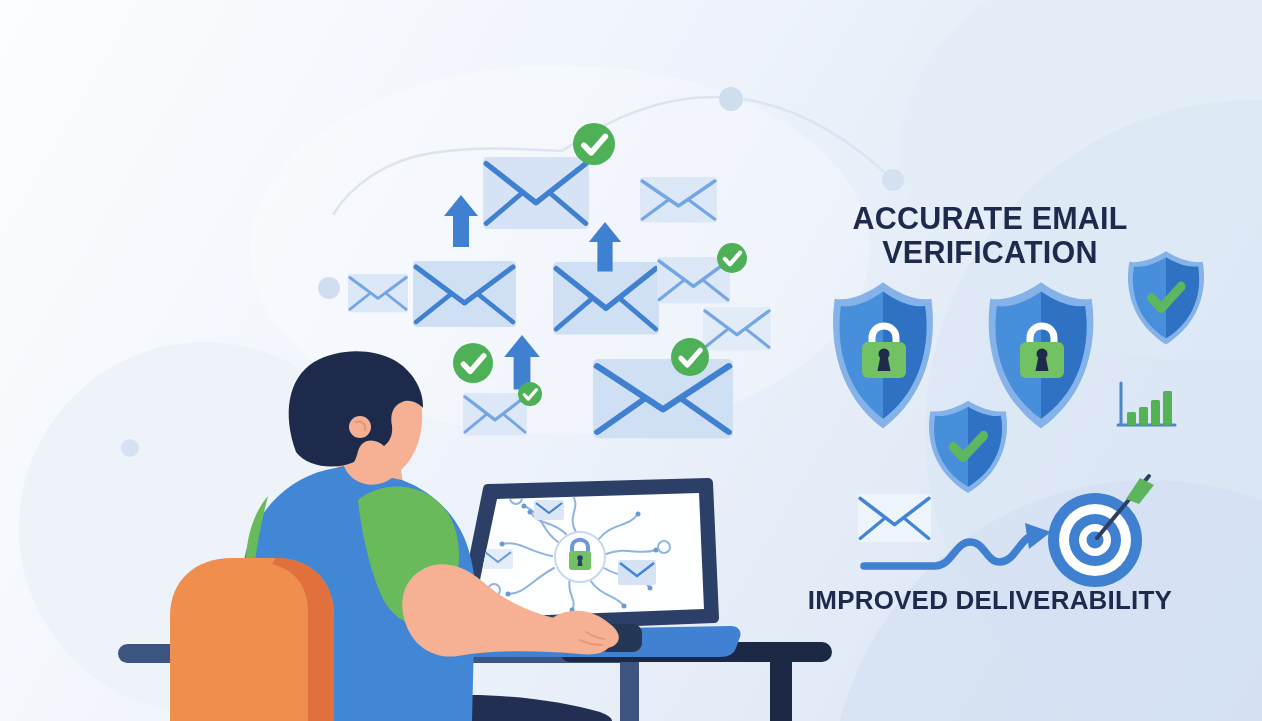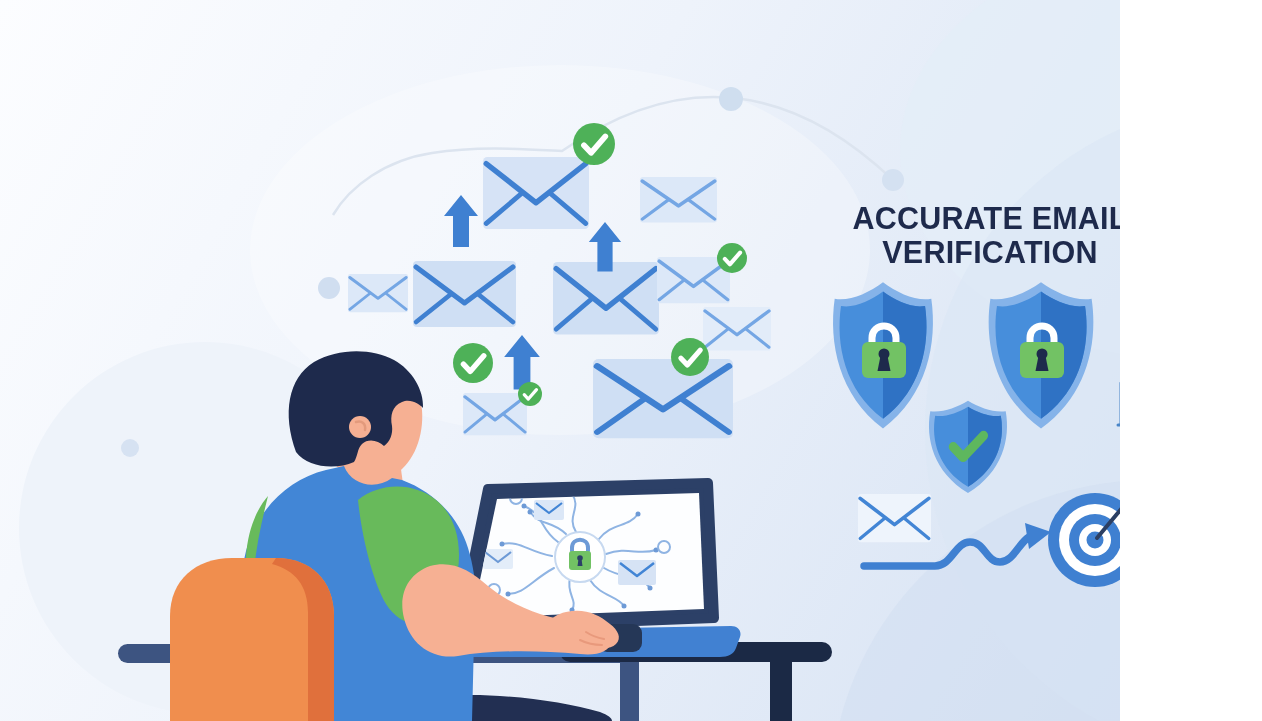--- a/index.html
+++ b/index.html
@@ -1,17 +1,17 @@
 <!DOCTYPE html>
 <html style="--navy: #1e2a4c; --blue: #3f80d1; --blue-dark: #2f72c4; --blue-mid: #478edb; --blue-border: #85b3e9; --blue-light: #74a6e4; --envelope: #cfdff4; --envelope-light: #dce8f8; --envelope-pale: #eef4fc; --green: #4eb158; --green-light: #72c264; --skin: #f6b093; --skin-shade: #e8997c; --shirt: #4286d6; --sleeve: #68ba5b; --orange: #f08e4e; --orange-dark: #e0703c; --desk-front: #1b2945; --desk-back: #3d5481; --laptop-bezel: #2c4067; --laptop-base: #4181d2; --screen-line: #8fb4e3; --bg-top: #fcfdff; --bg-bottom: #d6e2f3;"><head>
 <meta charset="utf-8">
 <style>
   html,body{margin:0;padding:0;}
   .canvas{
-    position:relative;width:1120px;height:721px;overflow:hidden;
+    position:relative;width:1262px;height:721px;overflow:hidden;
     background:linear-gradient(120deg, var(--bg-top,#fcfdff) 0%, #eef3fb 45%, var(--bg-bottom,#d6e2f3) 100%);
     font-family:"Liberation Sans", sans-serif;
   }
   .canvas svg{position:absolute;left:0;top:0;}
   .headline{
     position:absolute;text-align:center;color:var(--navy,#1e2a4c);
     font-weight:bold;letter-spacing:.2px;
   }
   .title{left:820px;top:201px;width:340px;font-size:30.5px;line-height:1.13;}
   .caption{left:800px;top:585px;width:380px;font-size:26px;}
@@ -244,14 +244,15 @@
     <path d="M586 632 C592 636 598 638 604 639 M580 640 C588 644 596 645 602 645" fill="none" stroke="#e8997c" stroke-width="2" stroke-linecap="round"></path>
   </g>
 
   <g>
     <path d="M170 616 C170 580 196 558 232 558 L276 558 C310 558 334 580 334 616 L334 721 L170 721 Z" class="f-orange"></path>
     <path d="M276 558 C310 558 334 580 334 616 L334 721 L308 721 L308 612 C308 586 295 570 272 564 Z" class="f-oranged"></path>
   </g>
 </svg>
 
 <div class="headline title">ACCURATE EMAIL VERIFICATION</div>
+<div class="headline caption">IMPROVED DELIVERABILITY</div>
 
 </div>
 
 </body></html>

